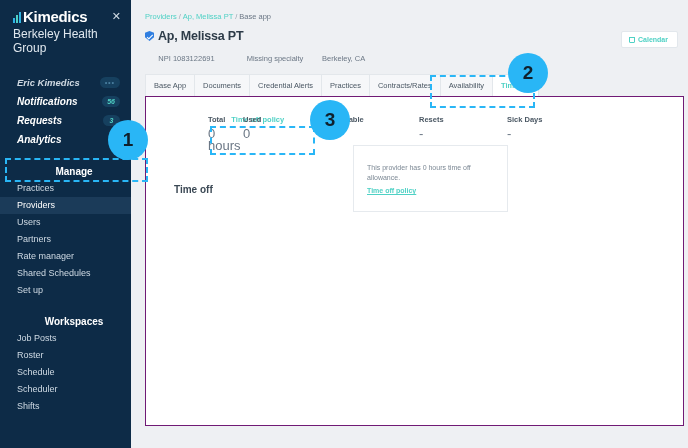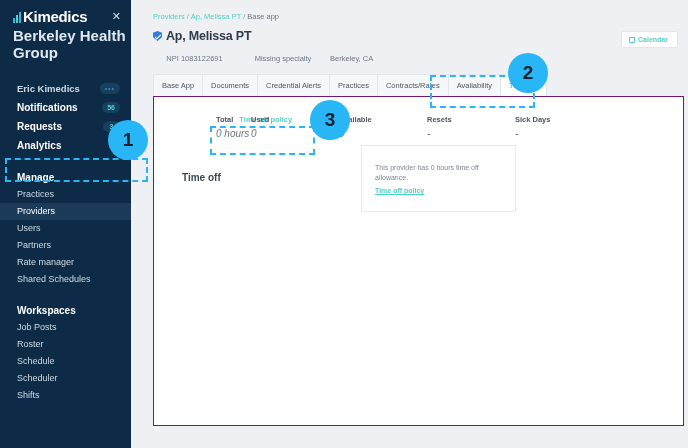--- a/index.html
+++ b/index.html
@@ -21,46 +21,46 @@
     flex: 0 0 131px;
   }
   .brand-row { display: flex; align-items: flex-start; padding: 0 10px 0 13px; }
   .brand-logo { display: flex; align-items: flex-end; gap: 1px; height: 11px; margin: 3px 2px 0 0; }
   .brand-logo i { display: block; width: 2px; background: #2fb5e6; }
   .brand-logo i:nth-child(1) { height: 5px; }
   .brand-logo i:nth-child(2) { height: 8px; background:#4fd1c5; }
   .brand-logo i:nth-child(3) { height: 11px; background:#2fb5e6; }
   .brand-name { font-size: 15px; font-weight: bold; letter-spacing: -0.3px; line-height: 15px; }
   .brand-close { margin-left: auto; font-size: 11px; color: #d2dde6; line-height: 14px; cursor: pointer; }
-  .brand-sub { font-size: 15px; color: #dfe7ee; padding: 3px 0 0 13px; font-weight: 700; }
-
-  .nav-top { margin-top: 18px; }
+  .brand-sub { font-size: 12px; color: #dfe7ee; padding: 3px 0 0 13px; font-weight: 400; }
+
+  .nav-top { margin-top: 18px; font-style: italic; }
   .nav-row {
     display: flex; align-items: center; justify-content: space-between;
     padding: 3px 11px 3px 17px;
     font-size: 9.5px; line-height: 13px;
   }
   .nav-row.user { color: #cfd9e2; font-weight: bold; }
   .nav-row.major { font-weight: bold; font-size: 10px; color: #ffffff; }
   .badge {
     background: #16405f; color: #4fd1c5; border-radius: 7px;
     font-size: 7px; padding: 1px 5px; min-width: 17px; text-align: center;
     line-height: 9px; font-weight: bold;
   }
   .badge.dots { color: #4a7fa0; letter-spacing: 1px; }
   .nav-section { font-size: 10px; font-weight: bold; padding: 4px 0 3px 17px; color: #fff; }
-  .nav-section.spaced { margin-top: 13px; }
+  .nav-section.spaced { margin-top: 13px; text-align: center; }
   .nav-item {
     font-size: 9px; padding: 3px 0 3px 17px; color: #cfdae4; line-height: 11px;
     cursor: pointer;
   }
   .nav-item.active { background: #1b3b59; color: #ffffff; }
 
   
-  .main { flex: 1; height: 448px; background: #eef0f3; padding: 6px 4px 4px 16px; position: relative; }
+  .main { flex: 1; height: 448px; background: #eef0f3; padding: 6px 4px 4px 8px; position: relative; }
   .breadcrumb { font-size: 7.5px; padding: 6px 0 0 6px; color: #6b7785; }
   .breadcrumb a { color: #4fd1c5; text-decoration: none; cursor: pointer; }
   .breadcrumb .sep { color: #9aa5b1; margin: 0 2px; }
   .breadcrumb .cur { color: #6b7785; }
 
   .title-row { display: flex; align-items: center; padding: 8px 0 0 6px; }
   .shield {
     width: 9px; height: 10px; margin-right: 4px;
     background: #2f7ee0;
     clip-path: polygon(50% 0%, 100% 18%, 100% 62%, 50% 100%, 0% 62%, 0% 18%);
@@ -105,21 +105,21 @@
   
   .stats { display: flex; padding: 18px 0 0 62px; }
   .stat { }
   .stat:nth-child(1) { width: 35px; }
   .stat:nth-child(2) { width: 88px; }
   .stat:nth-child(3) { width: 88px; }
   .stat:nth-child(4) { width: 88px; }
   .stat:nth-child(5) { width: 88px; }
   .stat-label { font-size: 7.5px; color: #4a5763; font-weight: bold; line-height: 10px; white-space: nowrap; }
   .stat-label .policy-link { color: #4fd1c5; font-weight: bold; margin-left: 6px; cursor: pointer; }
-  .stat-val { font-size: 10px; color: #6b7785; line-height: 12px; padding-top: 3px; font-style: italic; }
+  .stat-val { font-size: 13px; color: #6b7785; line-height: 12px; padding-top: 3px; }
 
   .section-title { font-size: 10px; font-weight: bold; color: #3b4854; padding: 32px 0 0 28px; }
 
   .empty-card {
     position: absolute; left: 207px; top: 48px;
     width: 155px; height: 67px;
     border: 1px solid #e6eaee; background: #fff;
     display: flex; flex-direction: column; justify-content: center;
     padding: 0 13px;
   }
@@ -173,20 +173,21 @@
       </div>
     </div>
 
     <div class="nav-section spaced">Manage</div>
     <div class="nav-item">Practices</div>
     <div class="nav-item active">Providers</div>
     <div class="nav-item">Users</div>
     <div class="nav-item">Partners</div>
     <div class="nav-item">Rate manager</div>
     <div class="nav-item">Shared Schedules</div>
+    <div class="nav-item">Set up</div>
 
     <div class="nav-section spaced">Workspaces</div>
     <div class="nav-item">Job Posts</div>
     <div class="nav-item">Roster</div>
     <div class="nav-item">Schedule</div>
     <div class="nav-item">Scheduler</div>
     <div class="nav-item">Shifts</div>
 
   </div>
 

